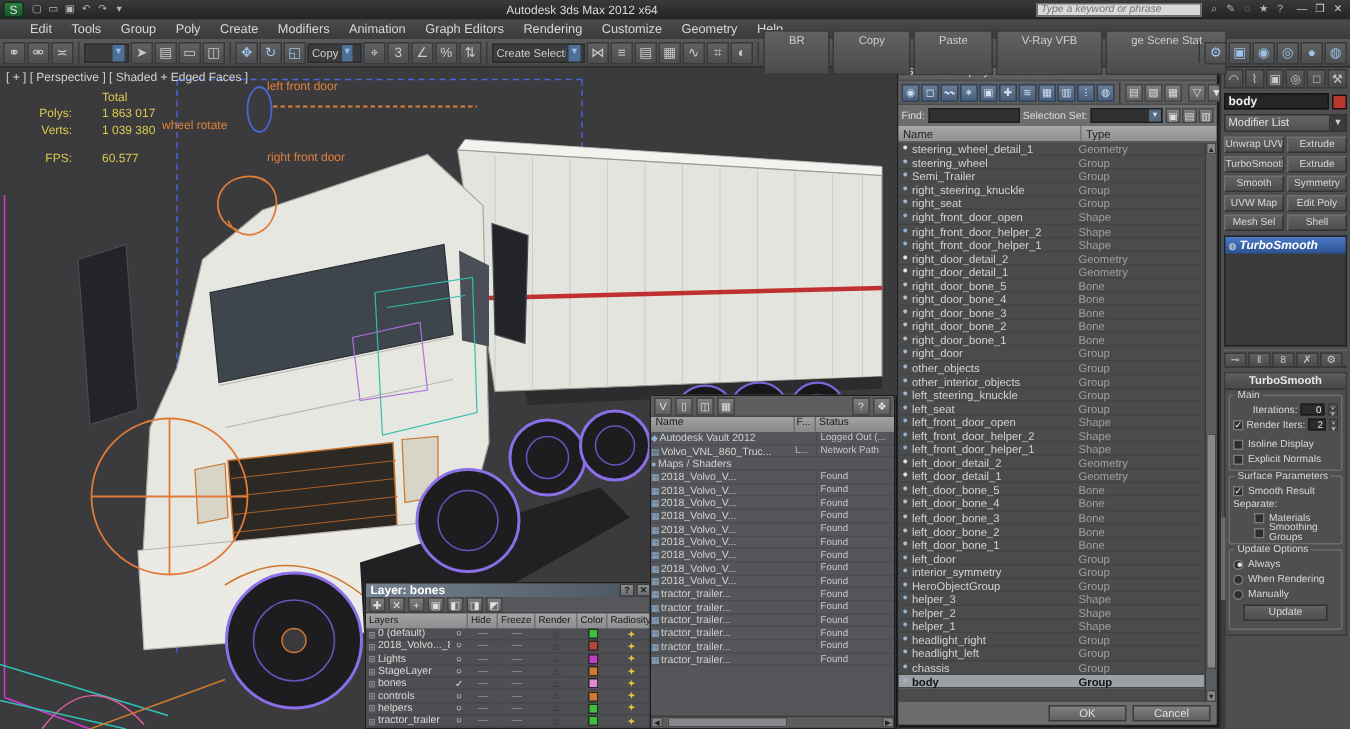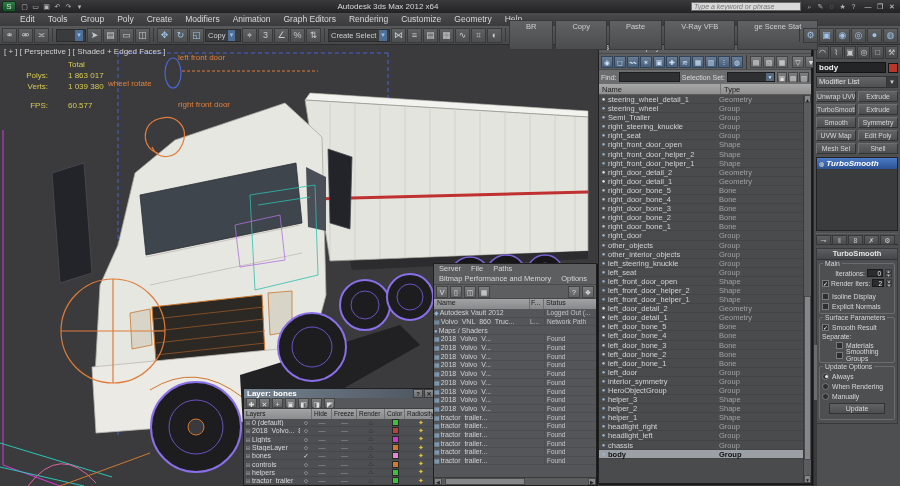--- a/index.html
+++ b/index.html
@@ -676,31 +676,27 @@
           </div>
         </div>
       <div class="vscroll">
         <span class="sb">▲</span>
         <span class="track">
             <span class="thumb" style="top:52%;height:44%"></span>
           </span>
         <span class="sb">▼</span>
       </div>
     </div>
+    <div class="btnrow">
+      <span class="dbtn">OK</span>
+      <span class="dbtn">Cancel</span>
+    </div>
   </div>
 
   <div class="dlg" id="at">
-    <div class="dmenu">
-
-    <span>Server</span>
-        <span>File</span>
-        <span>Paths</span>
-        <span>Bitmap Performance and Memory</span>
-        <span>Options</span>
-      </div>
     <div class="atools">
       <div style="display:flex;gap:2px">
           <span class="sico gray">V</span>
           <span class="sico gray">▯</span>
           <span class="sico gray">◫</span>
           <span class="sico gray">▦</span>
         </div>
       <span style="flex:1"></span>
       <div style="display:flex;gap:2px">
           <span class="sico gray">?</span>

